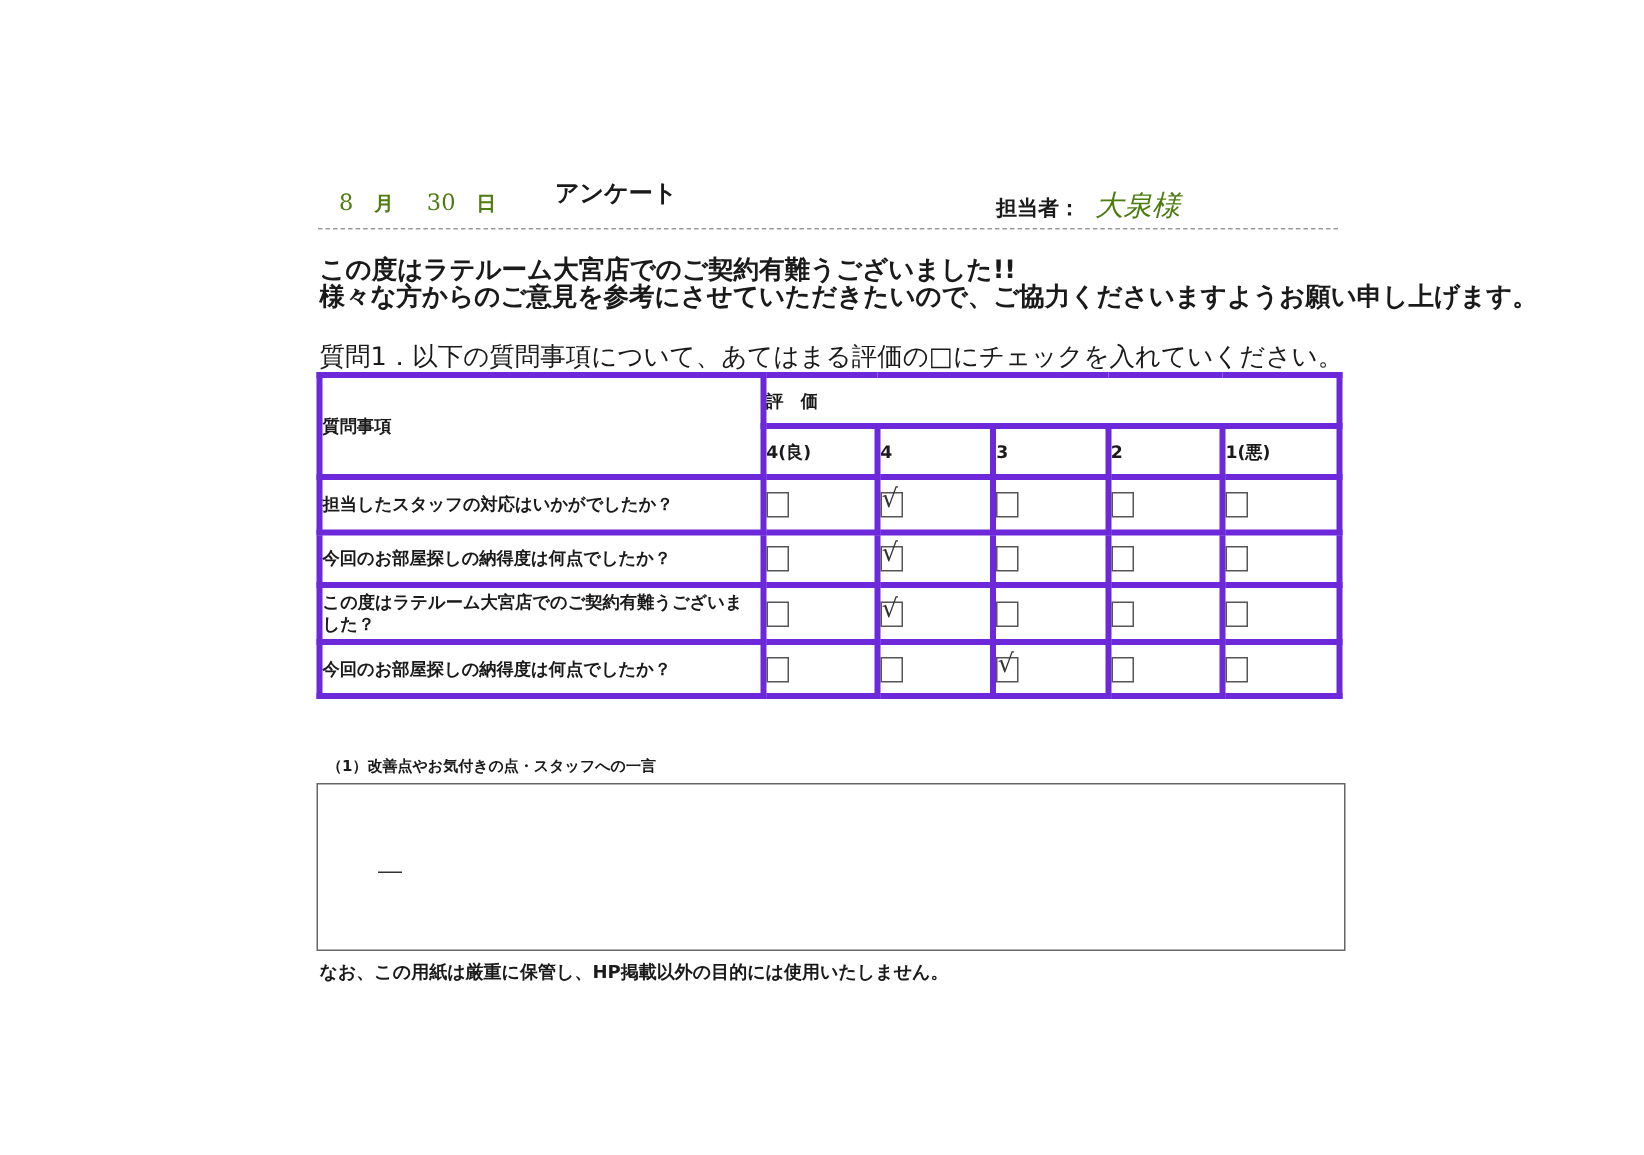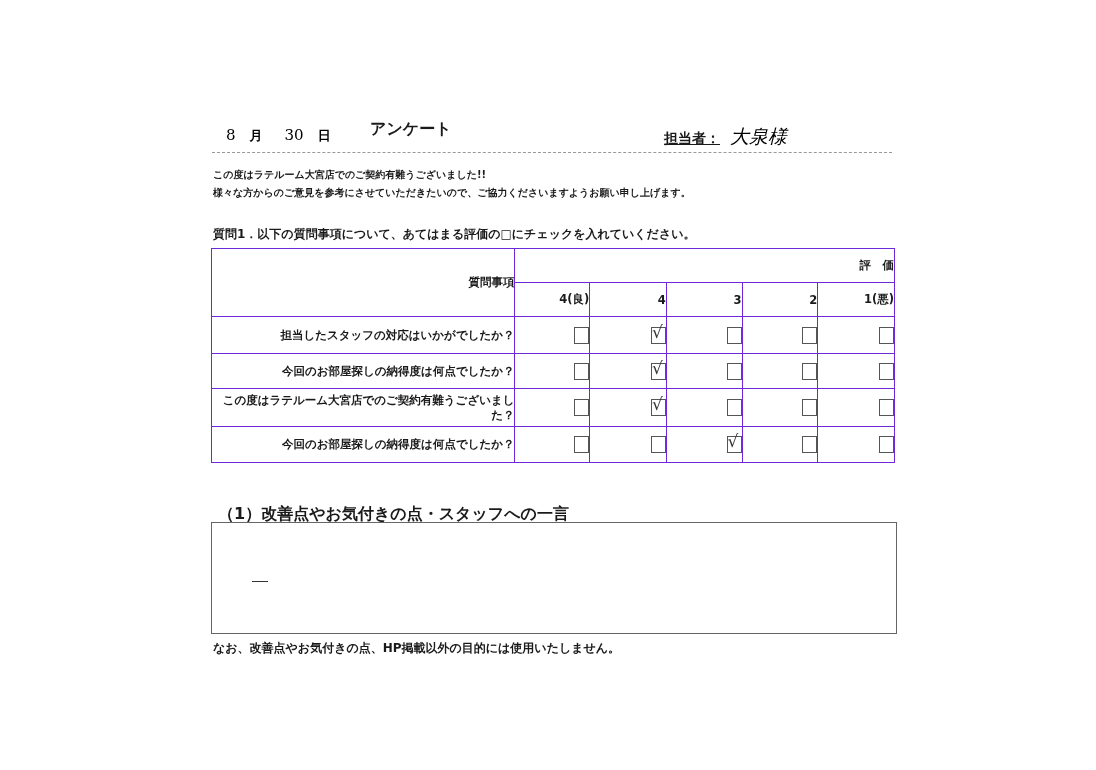--- a/index.html
+++ b/index.html
@@ -1,45 +1,45 @@
 <!DOCTYPE html>
 <html><head>
   <meta charset="utf-8">
   <style>
     html, body { margin:0; padding:0; background:#ffffff; }
     body { width:1096px; height:770px; position:relative; overflow:hidden;
       font-family:"DejaVu Sans", sans-serif; color:#1a1a1a; }
     .abs { position:absolute; }
-    .hand { font-family:"DejaVu Serif", serif; color:#000000; font-weight:normal; }
+    .hand { font-family:"DejaVu Serif", serif; color:#4d7c0f; font-weight:normal; }
     .date { left:226px; top:126px; font-size:15px; }
     .date span { margin-right:14px; }
     .title { left:370px; top:119px; font-size:16px; font-weight:bold; }
     .assignee { left:664px; top:124px; font-size:14px; font-weight:bold; }
     .assignee .name { font-size:19px; margin-left:10px; font-weight:normal;font-style:italic; }
     .hrule { left:212px; top:152px; width:680px; border-top:1px dashed #999; }
-    .intro { left:213px; font-size:10px; font-weight:bold; }
-    .q1 { left:213px; top:226px; font-size:12px; font-weight:bold; }
+    .intro { left:213px; font-size:17px; font-weight:bold; }
+    .q1 { left:213px; top:226px; font-size:17px; font-weight:normal; }
     table.grid { position:absolute; left:211px; top:248px; width:684px; border-collapse:collapse; font-size:11.5px; font-weight:bold; }
-    table.grid td, table.grid th { border:1px solid #6d28d9; text-align:right; padding:0; }
+    table.grid td, table.grid th { border:4px solid #6d28d9; text-align:left; padding:0; }
     .box { display:inline-block; width:13px; height:15px; border:1px solid #555; position:relative; vertical-align:middle; }
     .box .chk { position:absolute; left:0; top:-6px; font-size:17px; font-family:"DejaVu Serif", serif; color:#333; font-weight:normal; }
-    .sec { left:218px; top:504px; font-size:16px; font-weight:bold; }
+    .sec { left:218px; top:504px; font-size:10px; font-weight:bold; }
     .commentbox { left:211px; top:522px; width:684px; height:110px; border:1px solid #666; }
     .dash { left:40px; top:58px; width:16px; border-top:1.5px solid #333; }
     .footer { left:213px; top:640px; font-size:12px; font-weight:bold; }
   </style>
 </head>
 <body>
 
 <div class="abs date hand">
   <span>8</span><span style="font-family:'DejaVu Sans',sans-serif;font-weight:bold;font-size:13px;margin-right:22px">月</span><span>30</span><span style="font-family:'DejaVu Sans',sans-serif;font-weight:bold;font-size:13px">日</span>
 </div>
 <div class="abs title">アンケート</div>
 <div class="abs assignee">
-  <span style="text-decoration:underline">担当者：</span><span class="name hand">大泉様</span>
+  <span style="">担当者：</span><span class="name hand">大泉様</span>
 </div>
 <div class="abs hrule"></div>
 
 <div class="abs intro" style="top:168px">この度はラテルーム大宮店でのご契約有難うございました!!</div>
 <div class="abs intro" style="top:186px">様々な方からのご意見を参考にさせていただきたいので、ご協力くださいますようお願い申し上げます。</div>
 
 <div class="abs q1">質問1．以下の質問事項について、あてはまる評価の□にチェックを入れていください。</div>
 
 <table class="grid">
   <tbody>
@@ -87,13 +87,13 @@
     <td><span class="box"></span></td>
   </tr>
 </tbody>
   </table>
 
 <div class="abs sec">（1）改善点やお気付きの点・スタッフへの一言</div>
 <div class="abs commentbox">
   <div class="abs dash"></div>
 </div>
 
-<div class="abs footer">なお、改善点やお気付きの点、HP掲載以外の目的には使用いたしません。</div>
+<div class="abs footer">なお、この用紙は厳重に保管し、HP掲載以外の目的には使用いたしません。</div>
 
 </body></html>

